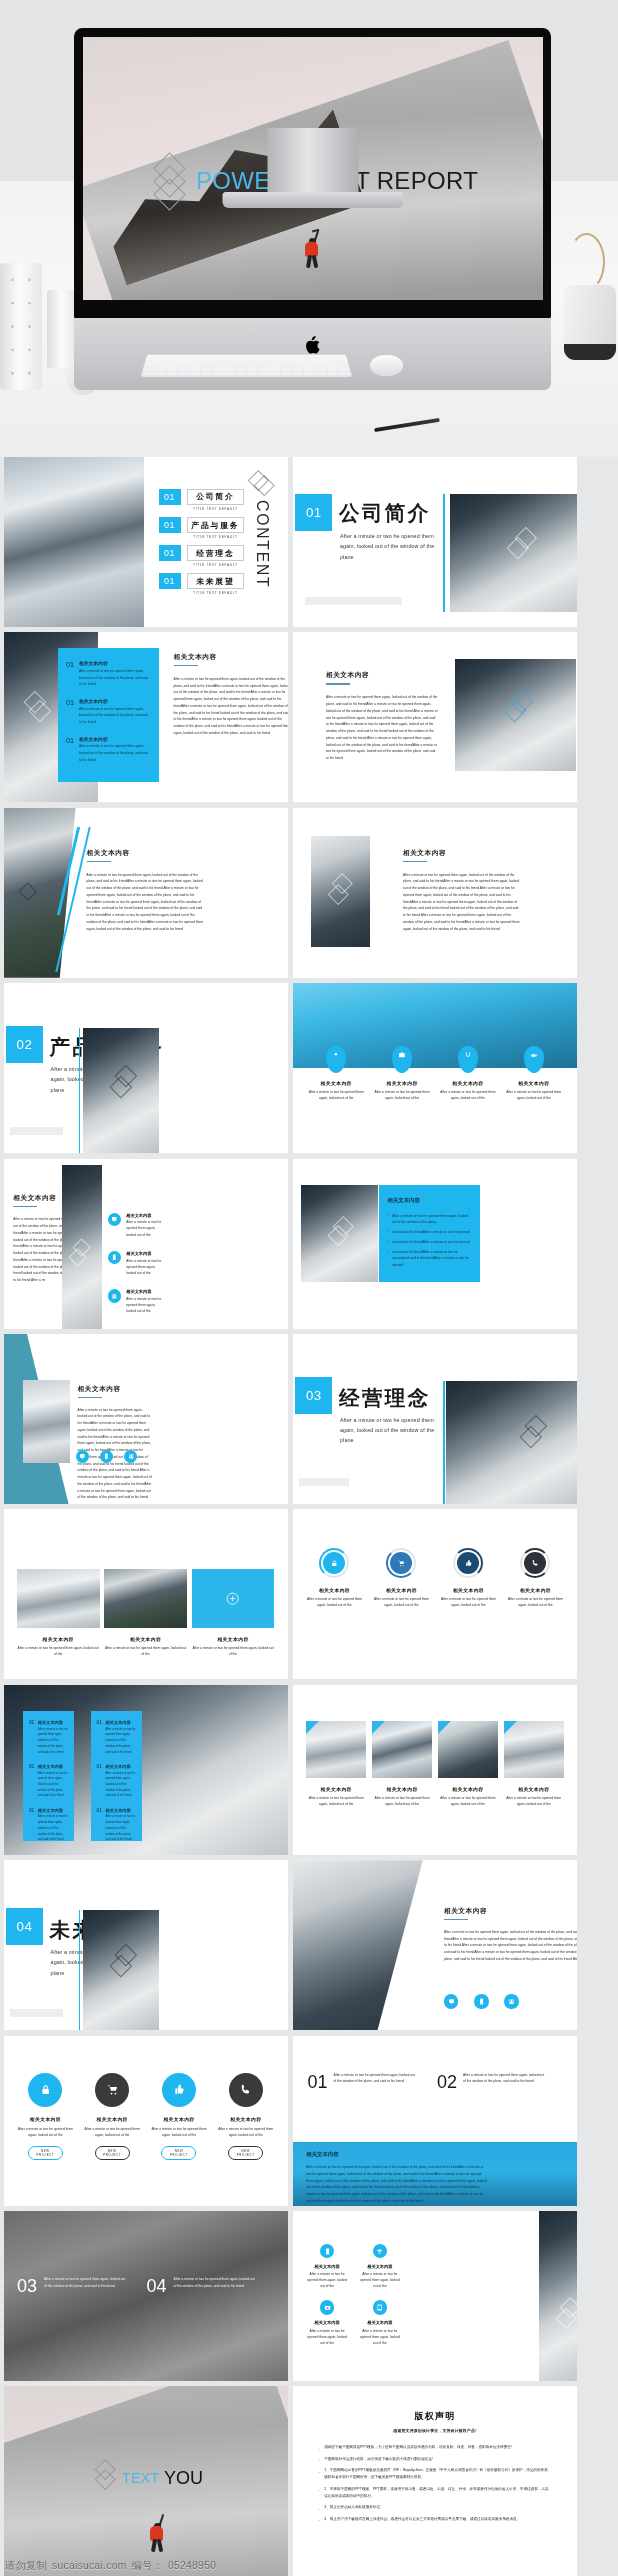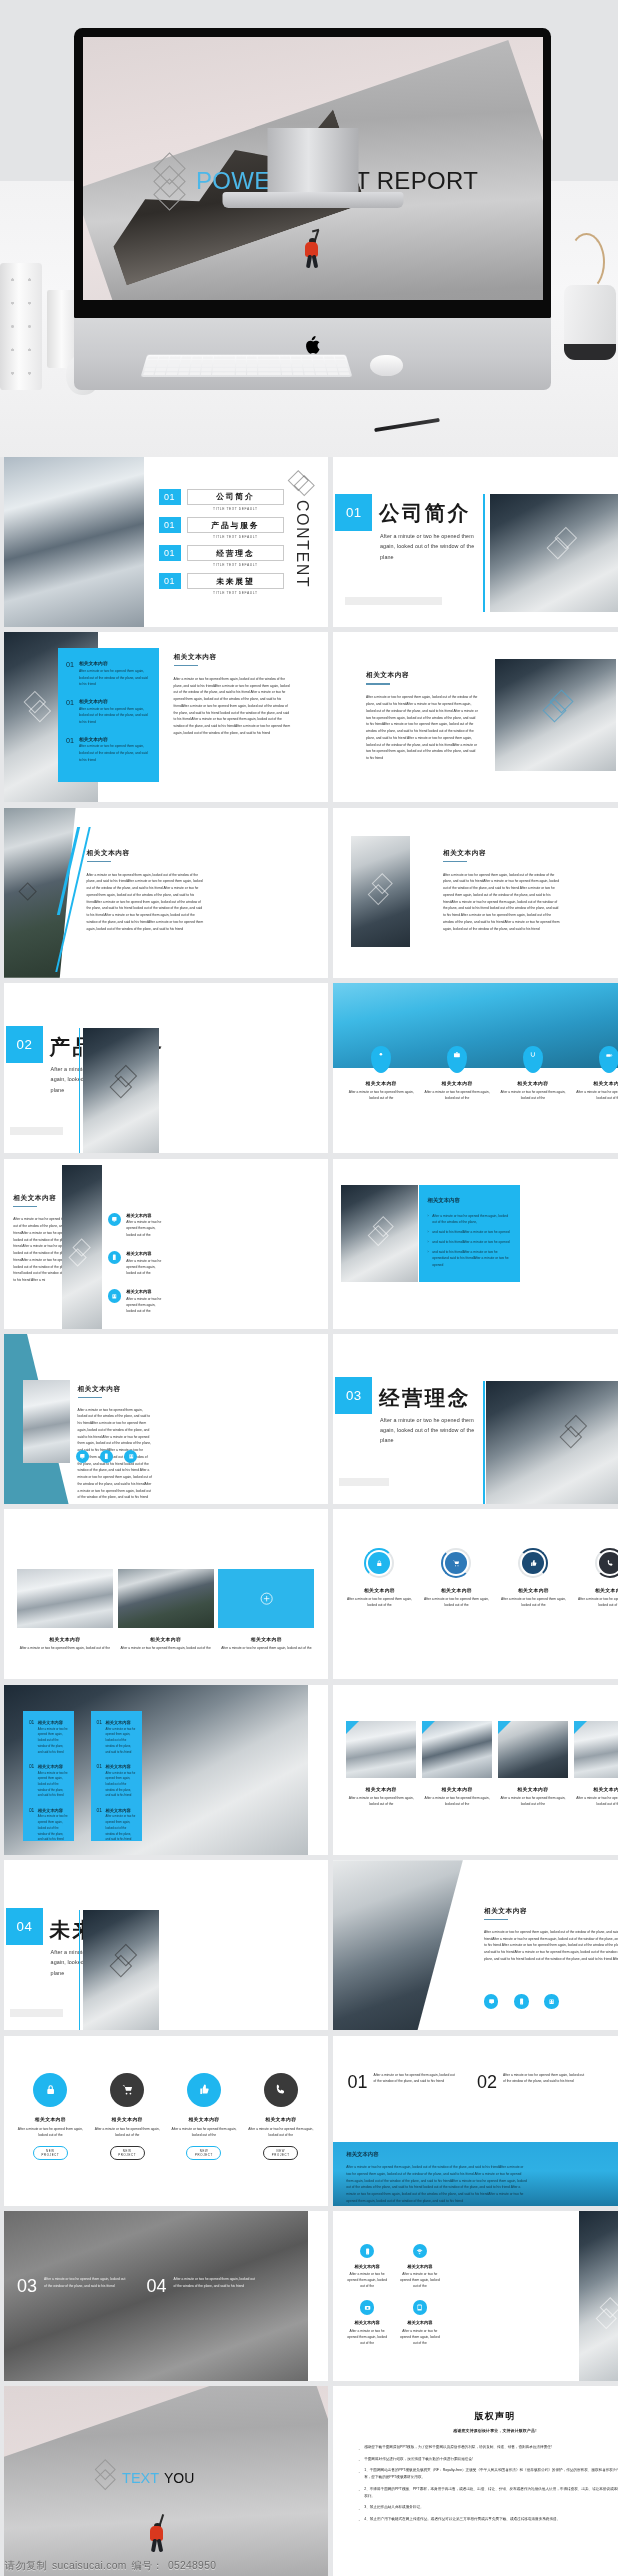--- a/index.html
+++ b/index.html
@@ -93,21 +93,21 @@
   .keyboard { position:absolute; left:144px; top:353px; width:205px; height:25px; border-radius:2.4px;
     background: linear-gradient(180deg,#fbfbfc,#e3e4e6); transform: perspective(181px) rotateX(28deg);
     display:grid; grid-template-columns: repeat(18,1fr); grid-template-rows: repeat(5,1fr); gap:0.9px; padding:1.8px; }
   .keyboard span { background:#f2f2f3; border-radius:0.6px; }
   .mouse { position:absolute; left:370px; top:355px; width:33px; height:20.5px; border-radius:15.7px/11px;
     background: linear-gradient(180deg,#fdfdfd,#dcdcde); }
 
   
   .grid { position:relative; width:618px; padding: 0 3.6px; }
   .row { display:flex; gap:5.4px; margin-bottom:5.4px; }
-  .slide { width:324px; height:170px; background:#fff; position:relative; overflow:hidden; flex:none; }
+  .slide { width:284px; height:170px; background:#fff; position:relative; overflow:hidden; flex:none; }
 
   
   .img { position:absolute; overflow:hidden; }
   .img-fog { background: linear-gradient(152deg,#1d2a36 0%,#33414d 18%,#7e8a93 40%,#cdd2d5 58%,#e9ebec 72%,#b9bfc3 100%); }
   .img-fog2 { background: linear-gradient(160deg,#e8eaeb 0%,#c3c9cd 25%,#6d7a84 52%,#3a4752 72%,#253039 100%); }
   .img-snow { background: linear-gradient(170deg,#c8ced3 0%,#eef1f3 30%,#97a1a9 55%,#dfe4e7 75%,#aeb6bc 100%); }
   .img-peak { background: linear-gradient(165deg,#aebac4 0%,#e7ecef 26%,#5e6c78 50%,#cfd6db 70%,#8e99a2 100%); }
   .img-forest { background: linear-gradient(165deg,#8e9aa1 0%,#d7dcdf 22%,#53606a 46%,#3d4f45 68%,#2b3a30 100%); }
   .img-teal { background: linear-gradient(170deg,#6fcff0 0%,#3db9e5 30%,#2a97c4 60%,#1d6f92 100%); }
   .img-grey { background: linear-gradient(160deg,#6c6c6c 0%,#8b8b8b 25%,#585858 50%,#9a9a9a 78%,#6a6a6a 100%); }
@@ -146,21 +146,21 @@
   .cr-list { margin-top:11px; padding:0 24px; }
   .cr-list li { font-size:3.6px; line-height:1.9; color:#1d1d1d; margin-bottom:4.8px; list-style:none; position:relative; padding-left:7.2px; }
   .cr-list li:before { content:"·"; position:absolute; left:1.2px; top:-0.6px; font-size:5.4px; }
 
   .thanks-title { position:absolute; left:92px; top:75px; display:flex; align-items:center; }
   .thanks-title .d { position:relative; width:20.5px; height:34px; margin-right:6px; }
   .thanks-title .d i { position:absolute; left:2.4px; width:14.5px; height:14.5px; border:0.6px solid #9a9a9a; transform:rotate(45deg); }
   .thanks-title .d i:nth-child(1){ top:1.2px; }
   .thanks-title .d i:nth-child(2){ top:11px; }
   .thanks-title .t1 { font-size:14.5px; color:#4cb7e8; }
-  .thanks-title .t2 { font-size:14px; color:#111; margin-left:4.8px; }
+  .thanks-title .t2 { font-size:18px; color:#111; margin-left:4.8px; }
 
   
   .watermark { position:absolute; left:0; bottom:0; width:309px; height:20.5px;
     display:flex; align-items:center; gap:4.8px; padding-left:4.8px;
     font-size:10.3px; color:#6d6d6d; letter-spacing:0.3px; text-shadow:0 0.6px 0 rgba(255,255,255,.5); }
 
   .dia-outline { position:absolute; border:0.6px solid rgba(255,255,255,.55); transform:rotate(45deg); }
   .dia-dark { position:absolute; border:0.6px solid rgba(60,60,60,.45); transform:rotate(45deg); }
 </style>
 </head>

